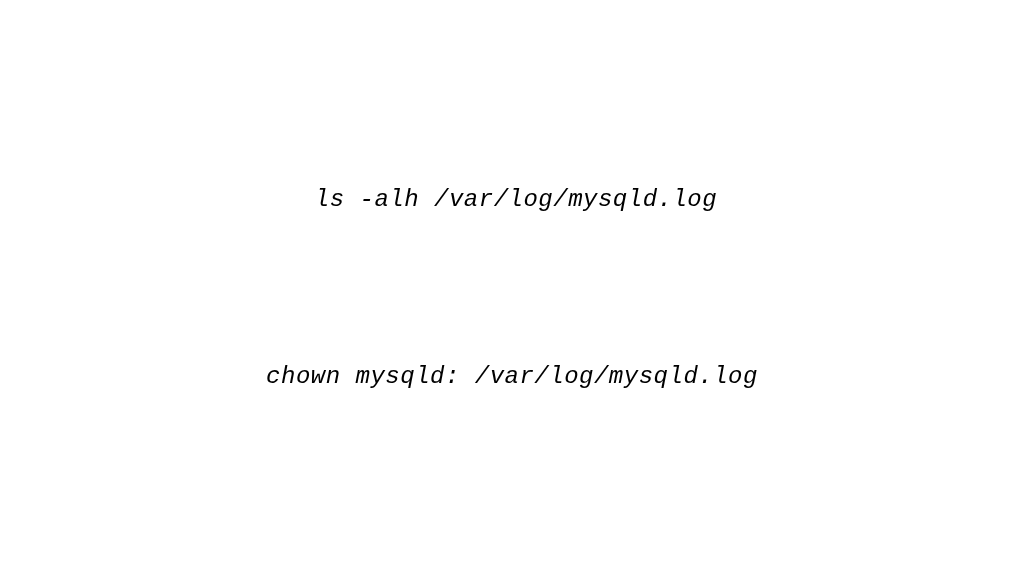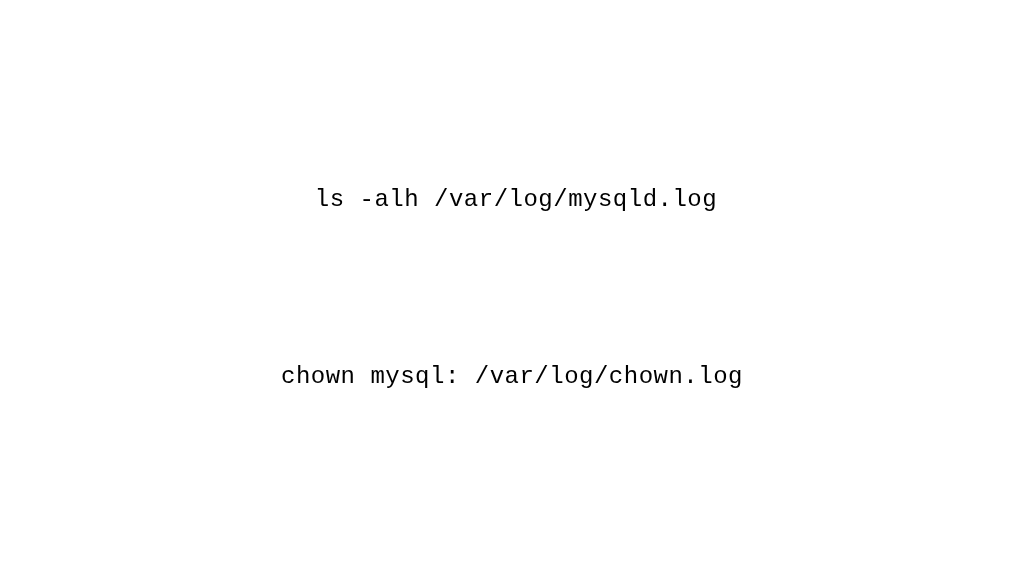--- a/index.html
+++ b/index.html
@@ -1,18 +1,19 @@
 <!DOCTYPE html>
 <html><head>
   <meta charset="utf-8">
   <style>
     * {
       margin: 0;
       padding: 0;
       box-sizing: border-box;
+      font-style: italic;
     }
     body {
       width: 1024px;
       height: 576px;
       background: #ffffff;
       display: flex;
       flex-direction: column;
       align-items: center;
       justify-content: center;
       font-family: "SF Mono", "Monaco", "Menlo", "Consolas", "Courier New", monospace;
@@ -26,13 +27,13 @@
     .command-1 {
       margin-bottom: 150px;
       padding-left: 8px;
     }
   </style>
 </head>
 <body>
 
 <div class="command-line command-1">ls -alh /var/log/mysqld.log</div>
 
-<div class="command-line command-2">chown mysql: /var/log/chown.log</div>
+<div class="command-line command-2">chown mysqld: /var/log/mysqld.log</div>
 
 </body></html>

